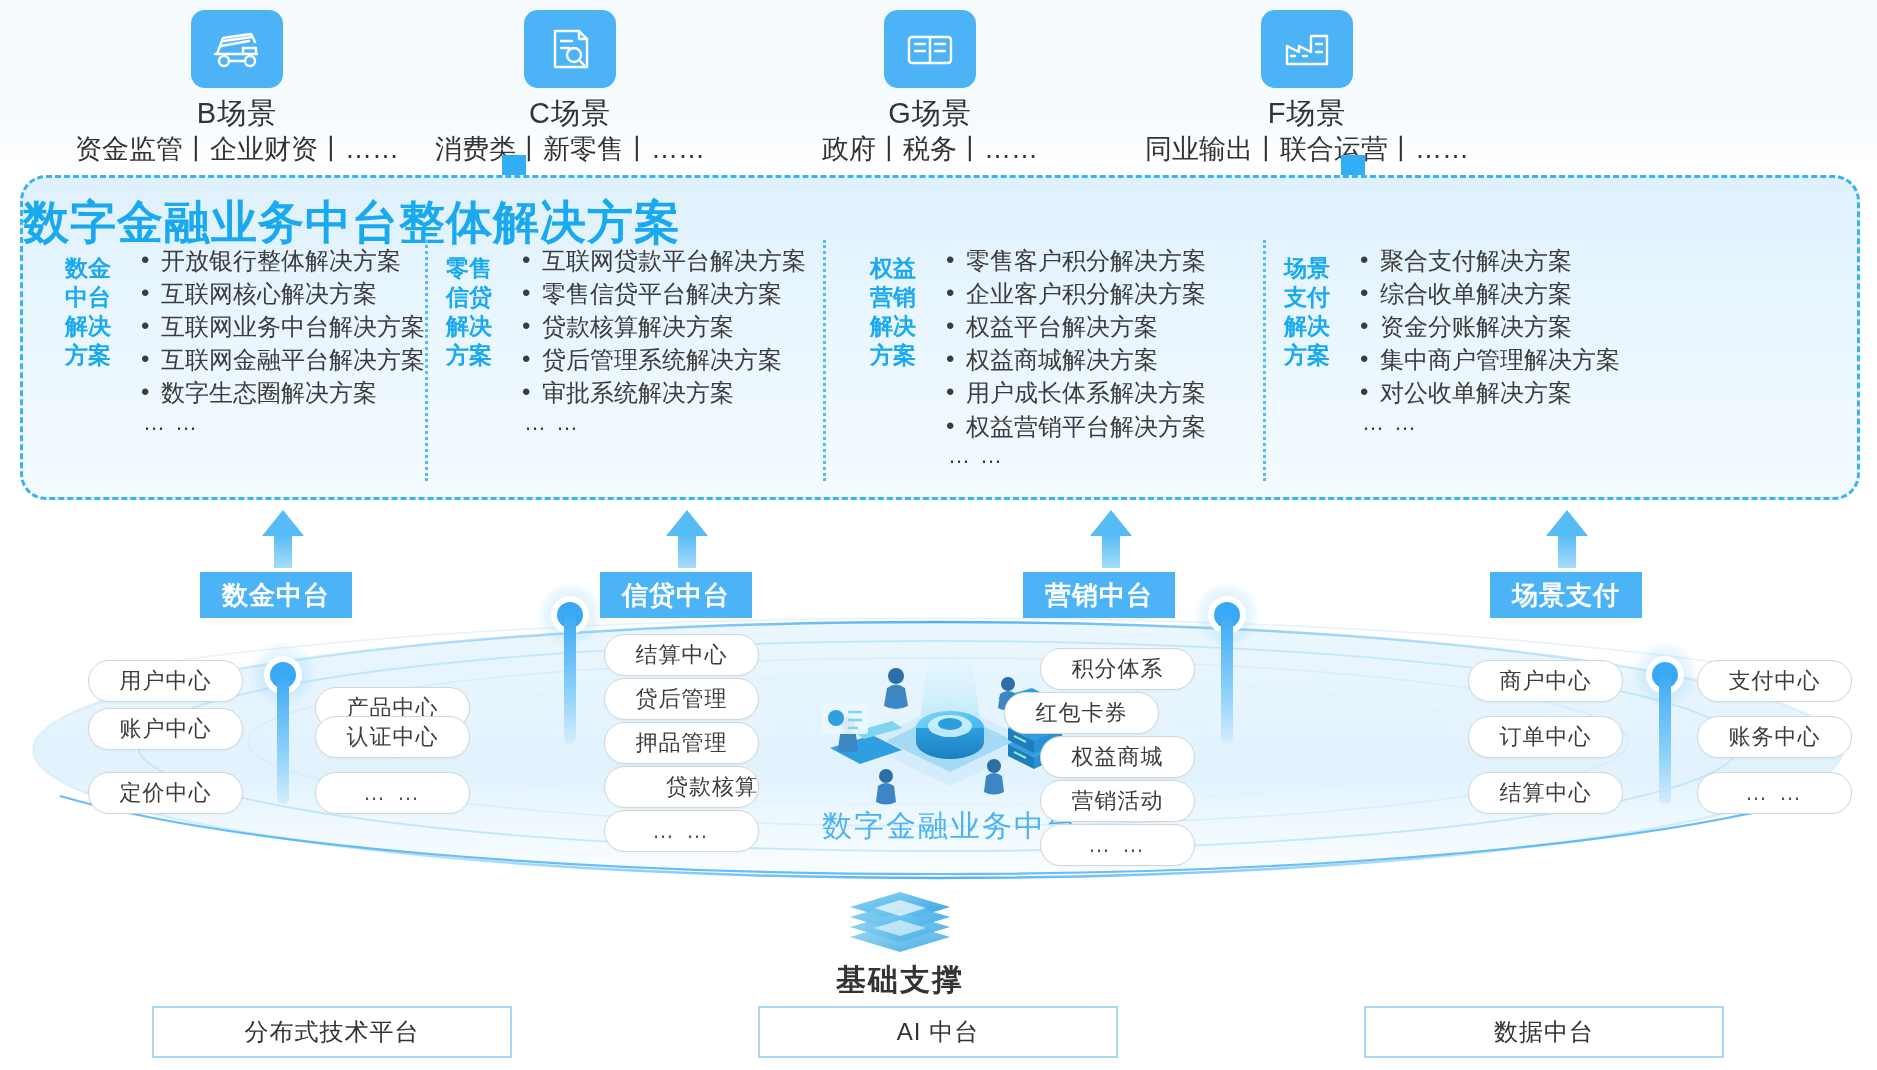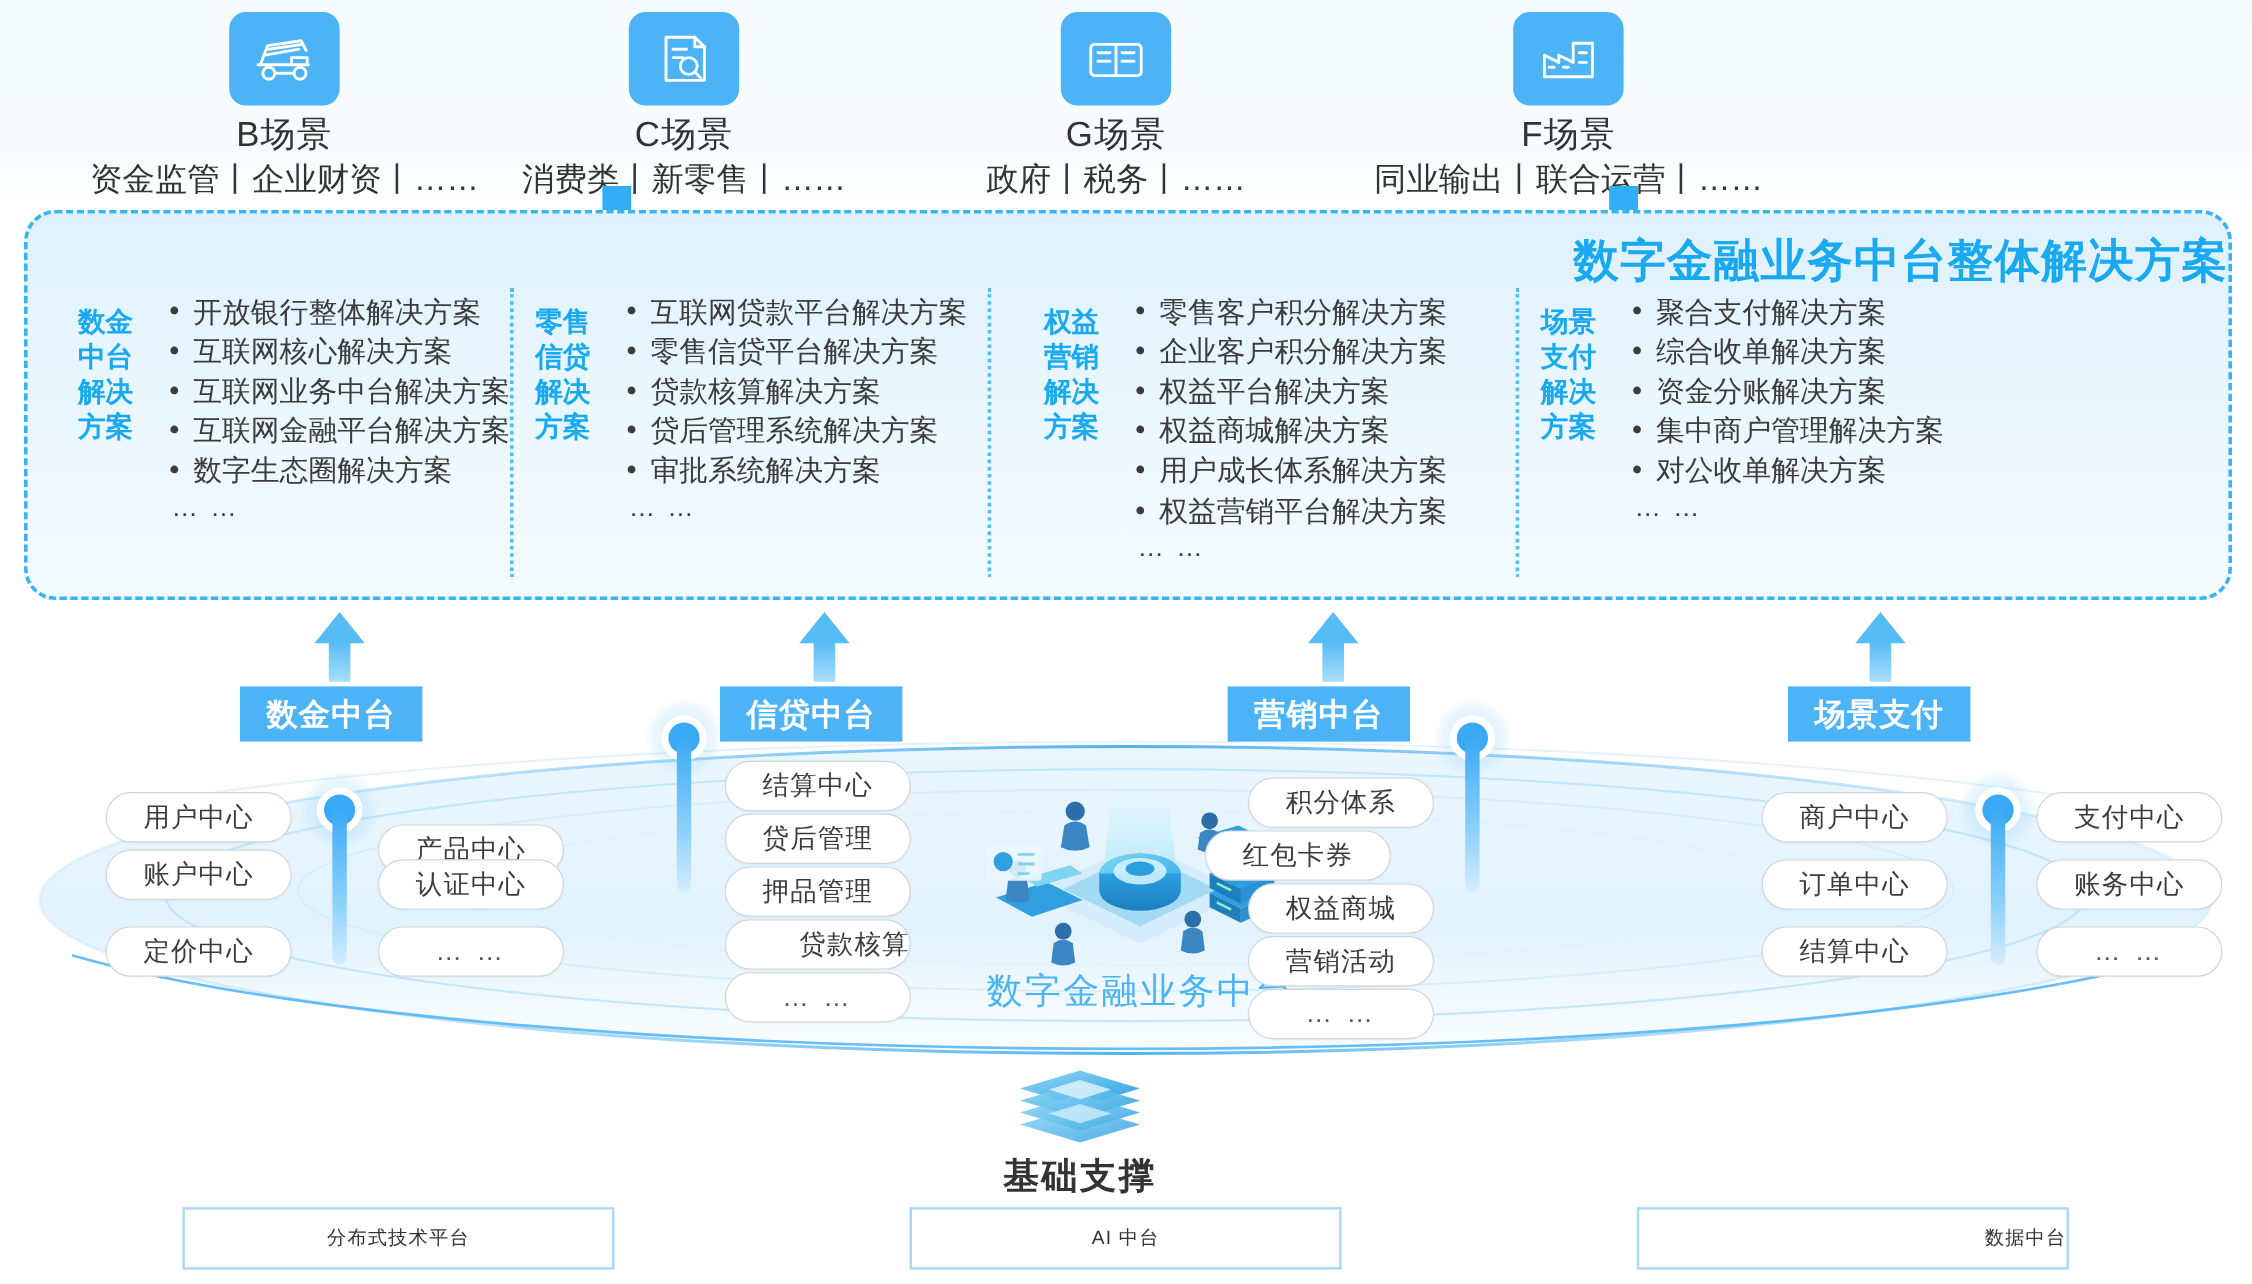--- a/index.html
+++ b/index.html
@@ -41,21 +41,21 @@
   }
 
   
   .solution-panel {
     position: absolute; left: 20px; top: 175px; width: 1840px; height: 325px;
     border: 3px dashed #39b4f2; border-radius: 26px;
     background: linear-gradient(180deg, #dff1fd 0%, #e9f6fe 45%, #f4fbff 100%);
   }
   .panel-title {
     position: absolute; top: 14px; left: 0; width: 100%;
-    text-align: right; font-size: 38px; font-weight: bold; color: #18a9f0;
+    text-align: left; font-size: 46px; font-weight: bold; color: #18a9f0;
     letter-spacing: 1px;
   }
   .sol-cols {
     position: absolute; top: 62px; left: 24px; right: 24px; bottom: 16px;
     display: flex; flex-direction: row;
   }
   .sol-col { position: relative; display: flex; flex-direction: row; align-items: flex-start; }
   .sol-col + .sol-col { border-left: 3px dotted #4fc0f5; }
   .sol-col-label {
     width: 68px; flex: 0 0 68px;
@@ -148,21 +148,21 @@
   .foundation-icon { position: absolute; left: 840px; top: 890px; width: 120px; height: 70px; }
   .foundation-title {
     position: absolute; left: 790px; top: 960px; width: 220px;
     text-align: center; font-size: 30px; font-weight: bold; color: #333;
     letter-spacing: 2px;
   }
   .base-box {
     position: absolute; height: 52px;
     border: 2px solid #a8d8f5; background: #ffffff;
     display: flex; align-items: center; justify-content: center;
-    font-size: 16px; color: #333; letter-spacing: 1px;
+    font-size: 24px; color: #333; letter-spacing: 1px;
   }
 </style>
 </head>
 <body>
 
 <div id="stage">
 
   <div class="scenes">
 
     <div class="scene" style="left:72px;">
@@ -542,17 +542,17 @@
     </svg>
   </div>
   <div class="foundation-title">基础支撑</div>
 
   <div class="base-box" style="left:152px; top:1006px; width:360px;">
     <span>分布式技术平台</span>
   </div>
   <div class="base-box" style="left:758px; top:1006px; width:360px;">
     <span>AI 中台</span>
   </div>
-  <div class="base-box" style="left:1364px; top:1006px; width:360px;justify-content:flex-end;">
+  <div class="base-box" style="left:1364px; top:1006px; width:360px;">
     <span>数据中台</span>
   </div>
 
 </div>
 
 </body></html>

